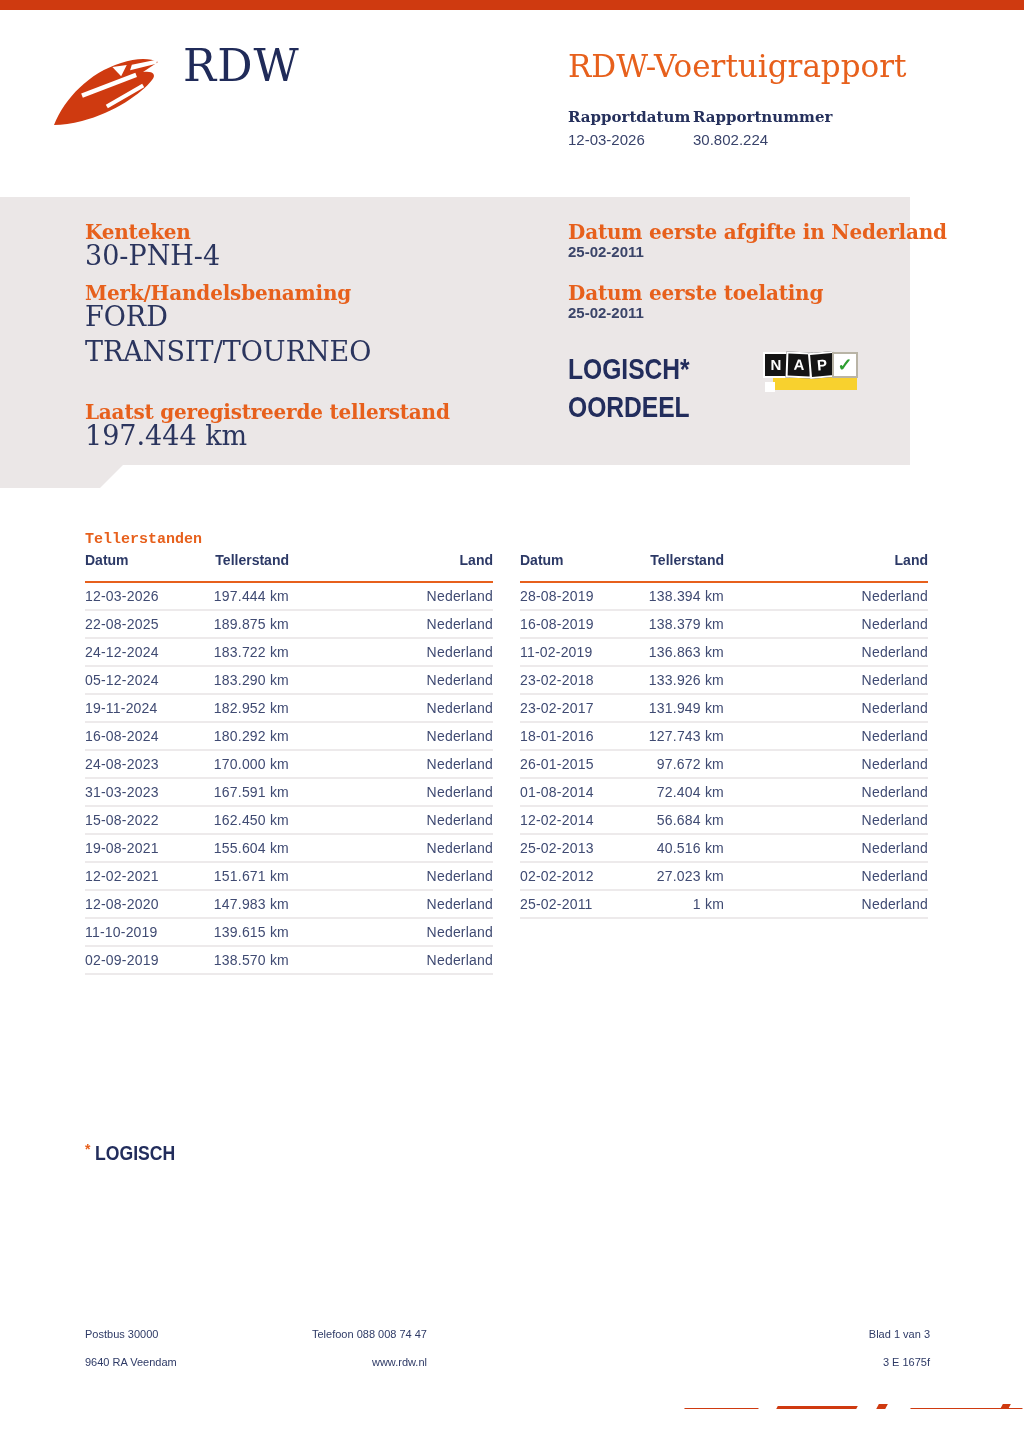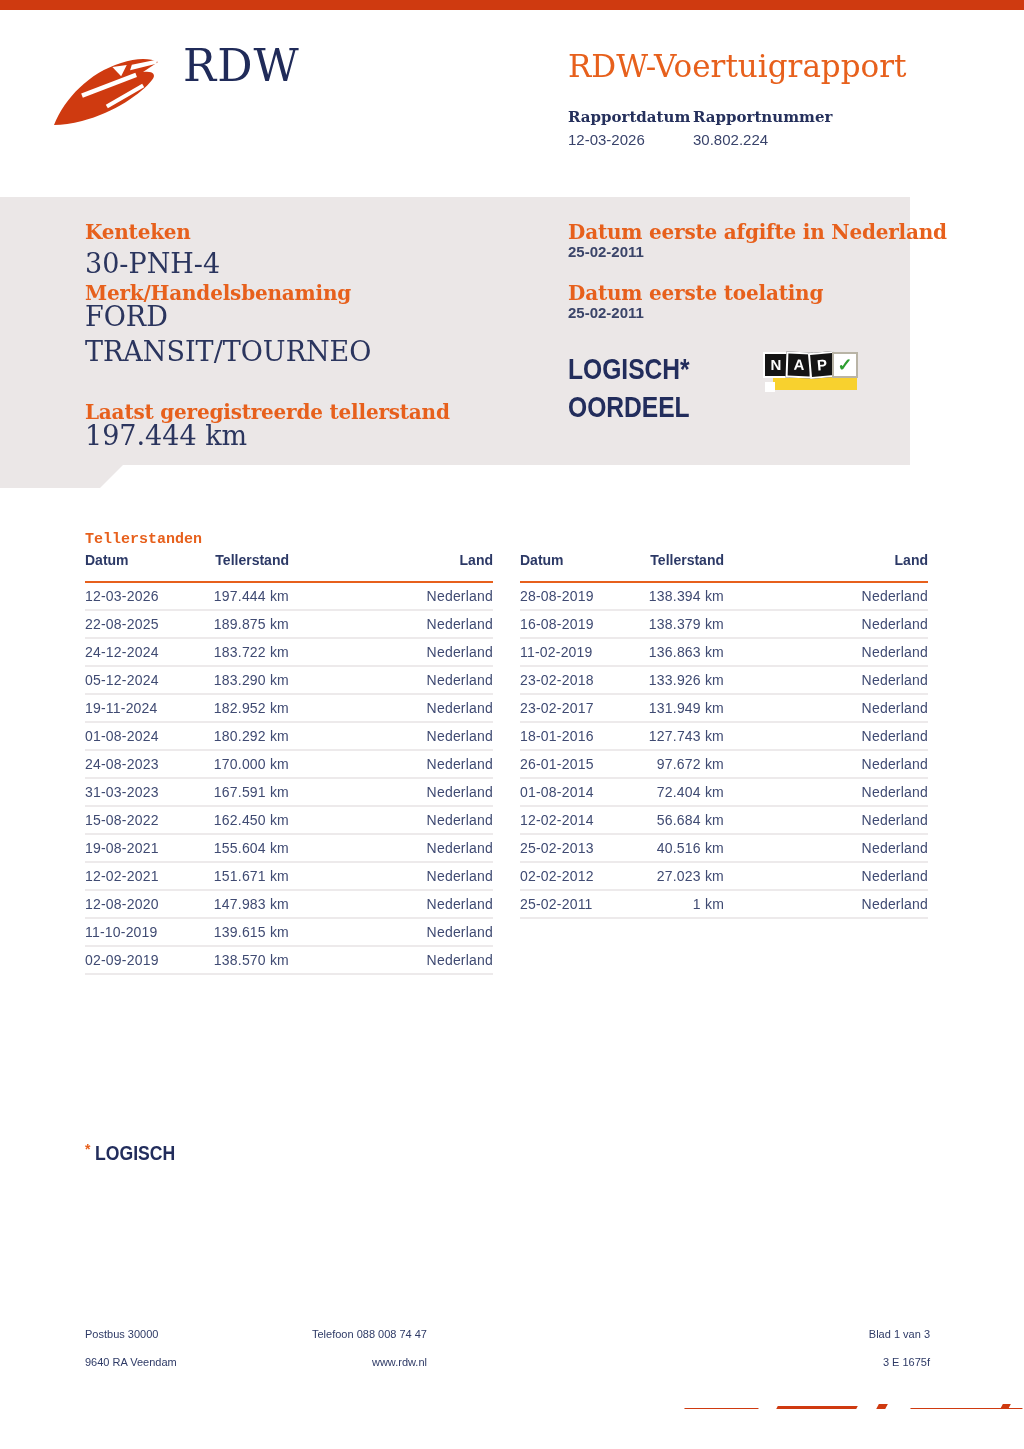--- a/index.html
+++ b/index.html
@@ -80,21 +80,21 @@
   </div>
   <div class="wordmark">RDW</div>
   <div class="doc-title">RDW-Voertuigrapport</div>
   <div class="rap-label x1">Rapportdatum</div>
   <div class="rap-label x2">Rapportnummer</div>
   <div class="rap-value x1">12-03-2026</div>
   <div class="rap-value x2">30.802.224</div>
 
   <div class="panel"></div>
   <div class="lbl" style="left:85px;top:220px">Kenteken</div>
-  <div class="bigval" style="left:85px;top:248px">30-PNH-4</div>
+  <div class="bigval" style="left:85px;top:240px">30-PNH-4</div>
   <div class="lbl" style="left:85px;top:281px">Merk/Handelsbenaming</div>
   <div class="bigval" style="left:85px;top:301px">FORD</div>
   <div class="bigval" style="left:85px;top:336px">TRANSIT/TOURNEO</div>
   <div class="lbl" style="left:85px;top:400px">Laatst geregistreerde tellerstand</div>
   <div class="bigval" style="left:85px;top:420px">197.444 km</div>
 
   <div class="lbl" style="left:568px;top:220px">Datum eerste afgifte in Nederland</div>
   <div class="dateval" style="left:568px;top:243px">25-02-2011</div>
   <div class="lbl" style="left:568px;top:281px">Datum eerste toelating</div>
   <div class="dateval" style="left:568px;top:304px">25-02-2011</div>
@@ -141,21 +141,21 @@
           <span class="c-datum">05-12-2024</span>
           <span class="c-tel">183.290 km</span>
           <span class="c-land">Nederland</span>
         </div>
         <div class="trow">
           <span class="c-datum">19-11-2024</span>
           <span class="c-tel">182.952 km</span>
           <span class="c-land">Nederland</span>
         </div>
         <div class="trow">
-          <span class="c-datum">01-08-2024</span>
+          <span class="c-datum">16-08-2024</span>
           <span class="c-tel">180.292 km</span>
           <span class="c-land">Nederland</span>
         </div>
         <div class="trow">
           <span class="c-datum">24-08-2023</span>
           <span class="c-tel">170.000 km</span>
           <span class="c-land">Nederland</span>
         </div>
         <div class="trow">
           <span class="c-datum">31-03-2023</span>

